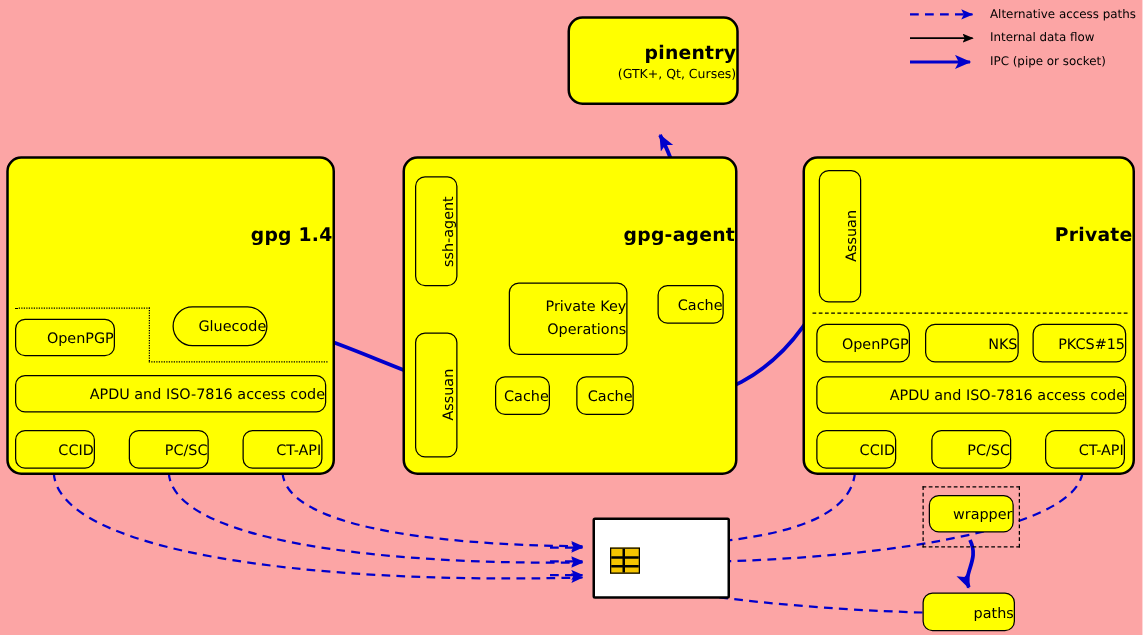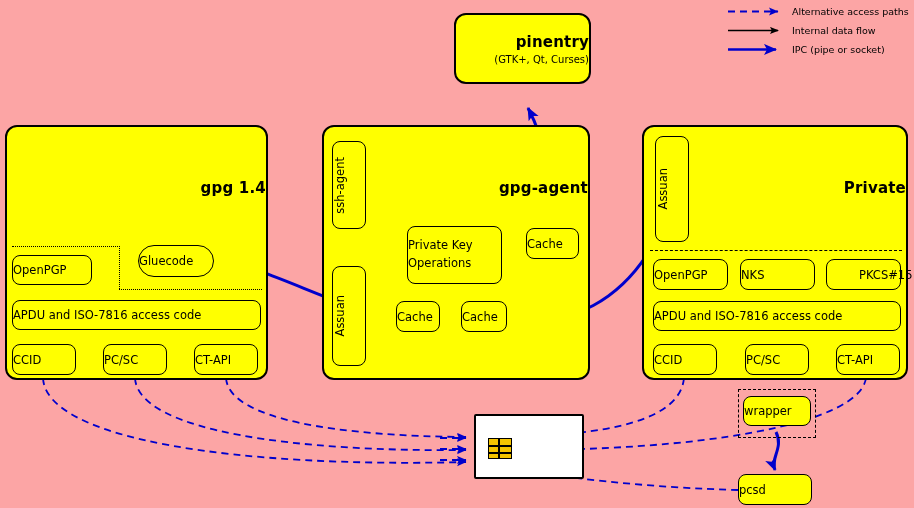--- a/index.html
+++ b/index.html
@@ -25,21 +25,21 @@
     pointer-events: none;
   }
   .box {
     position: absolute;
     background: #ffff00;
     border: 2px solid #000000;
     border-radius: 9px;
     box-sizing: border-box;
     display: flex;
     flex-direction: column;
-    align-items: flex-start;
+    align-items: flex-end;
     justify-content: center;
     text-align: center;
     color: #000000;
   }
   .bigbox {
     border-radius: 12px;
     align-items: flex-end;
     justify-content: flex-start;
   }
   .bigbox > .title {
@@ -348,21 +348,21 @@
   <div class="box smallbox" style="left:836px; top:344px; width:64px; height:31px;">
     <span>CT-API</span>
   </div>
 
   <div class="dashregion" style="left:738px; top:389px; width:78px; height:49px;"></div>
   <div class="box smallbox" style="left:743px; top:396px; width:68px; height:30px;">
     <span>wrapper</span>
   </div>
 
   <div class="box smallbox" style="left:738px; top:474px; width:74px; height:31px;">
-    <span>pcsd</span>
+    <span>paths</span>
   </div>
 
   <div class="card" style="left:474px; top:414px; width:110px; height:65px;">
     <div class="chip" style="left:12px; top:22px; width:24px; height:21px;">
       <div class="hline" style="top:6px;"></div>
       <div class="hline" style="top:13px;"></div>
       <div class="vline" style="left:9px;"></div>
     </div>
   </div>
 

